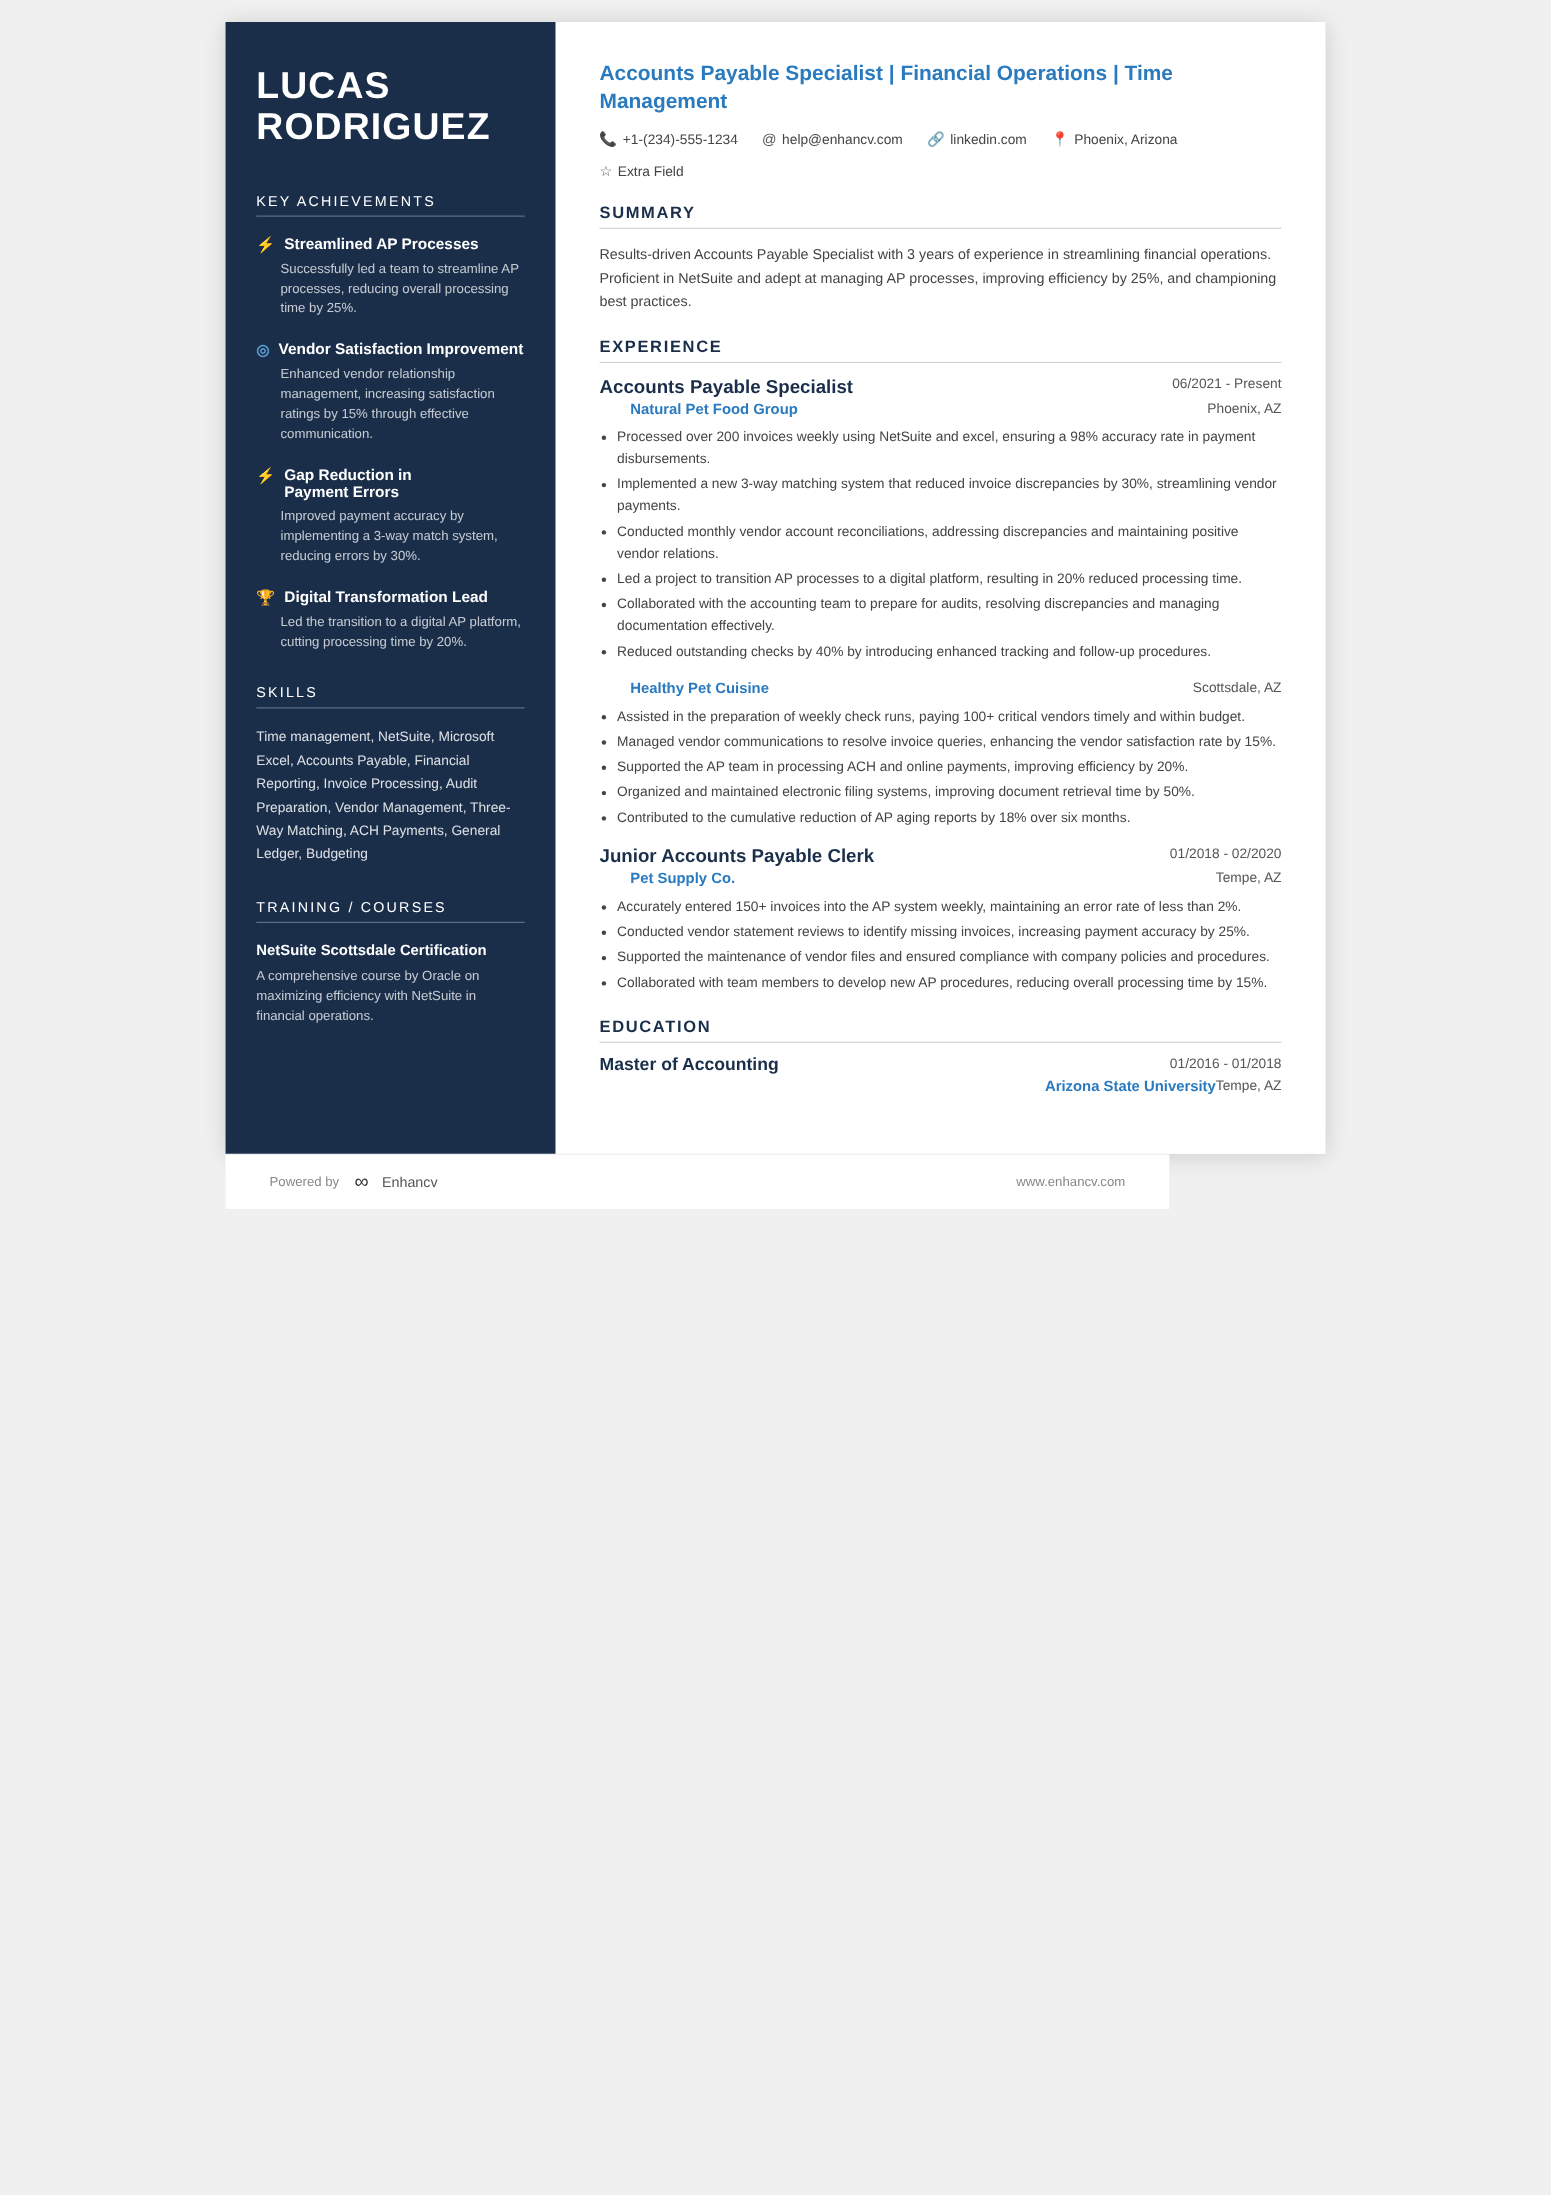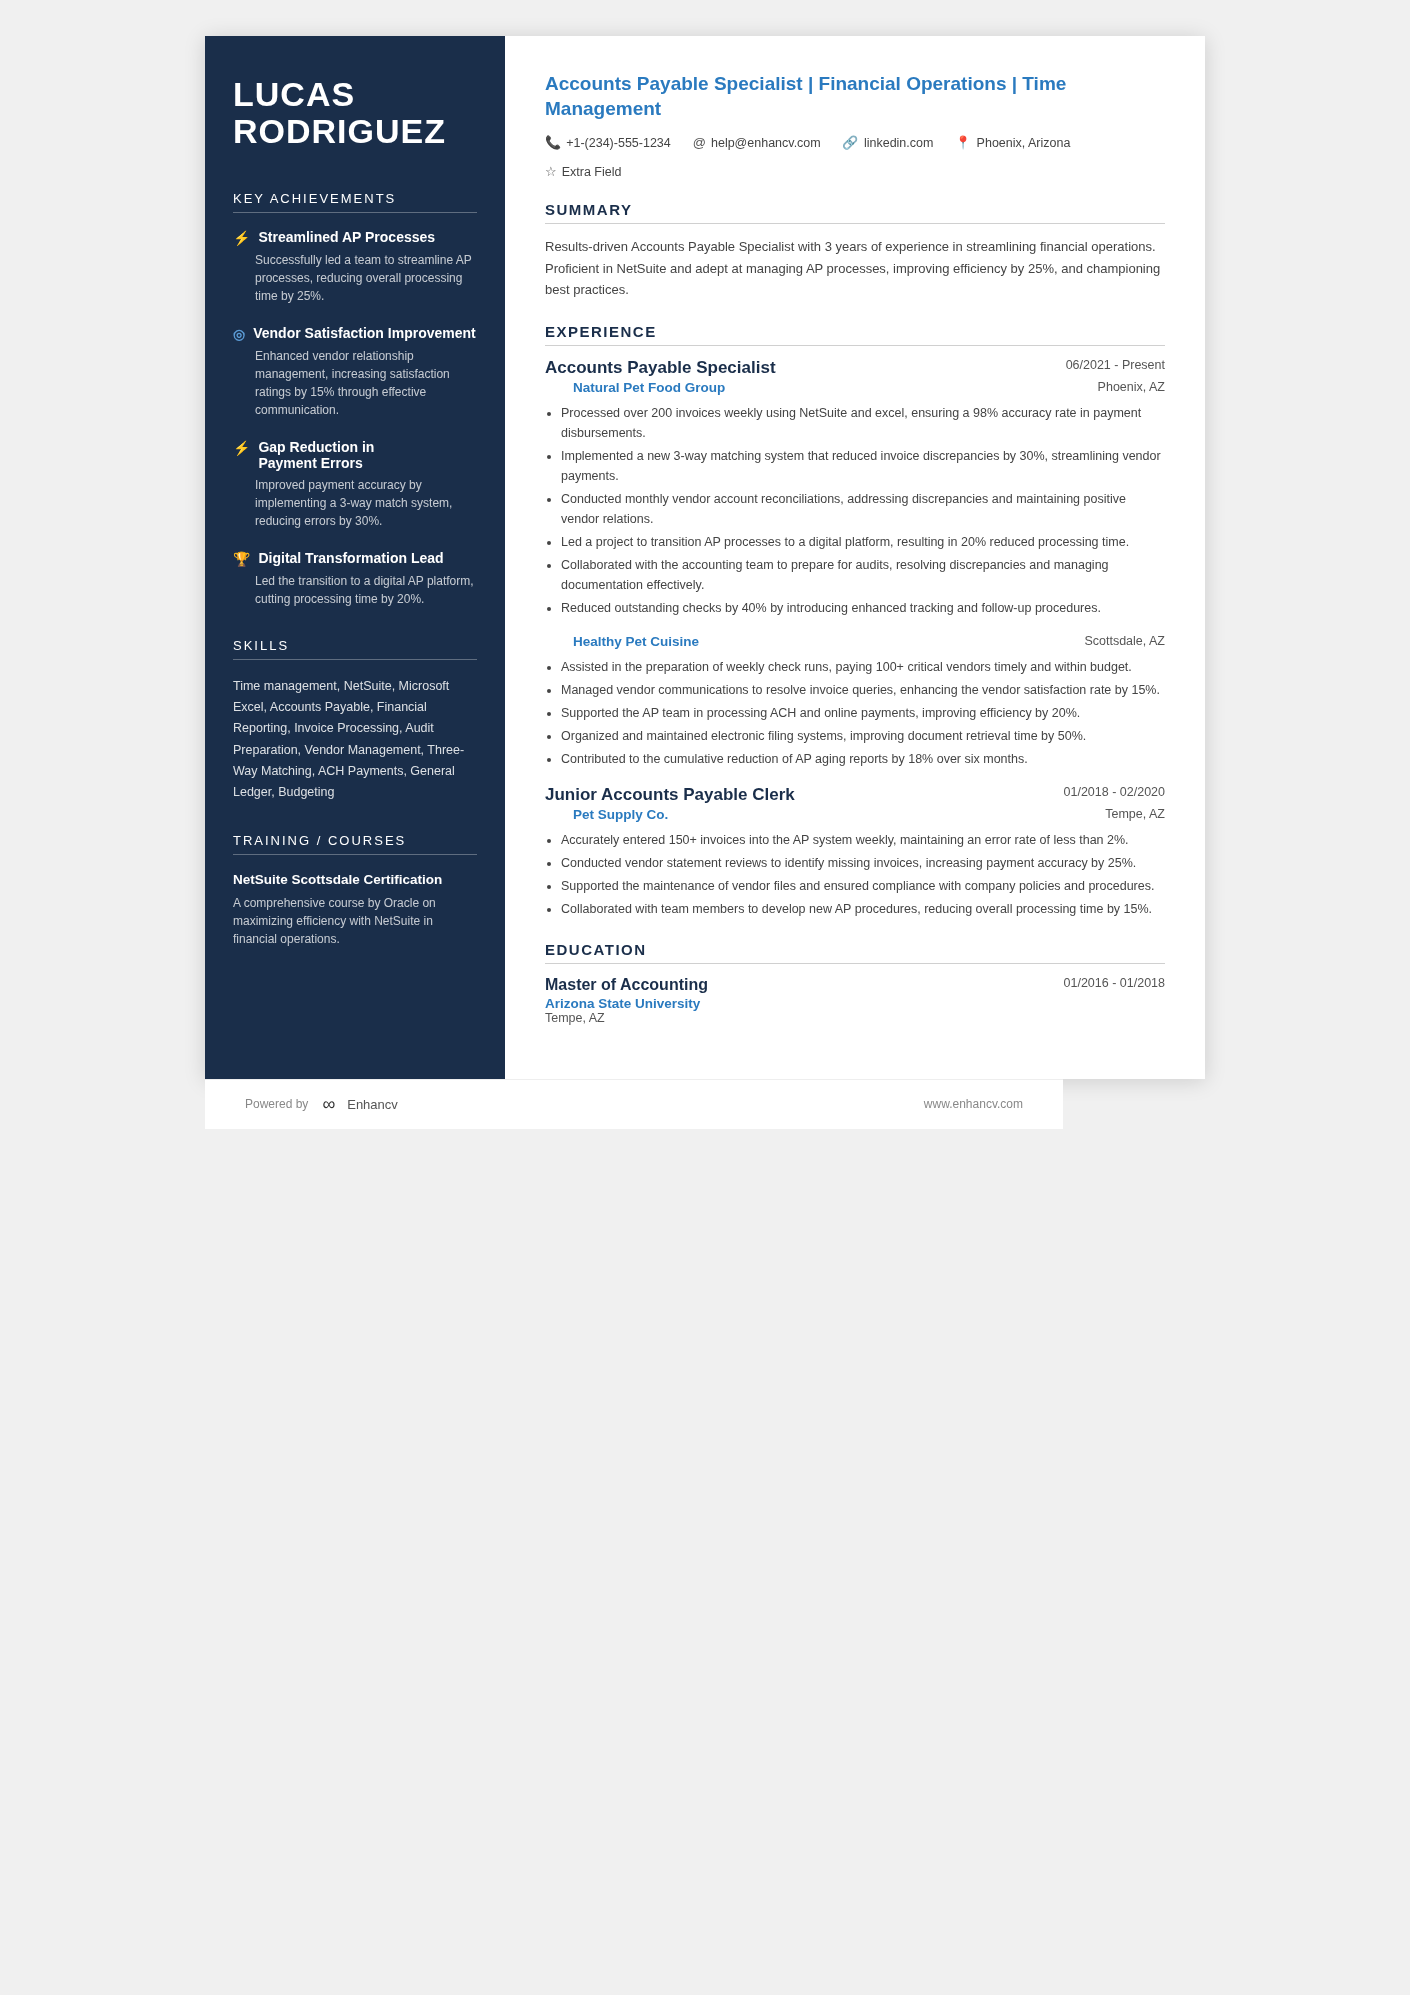--- a/index.html
+++ b/index.html
@@ -191,21 +191,20 @@
     }
     .edu-date {
       font-size: 12.5px;
       color: #555;
       white-space: nowrap;
     }
     .edu-subrow {
       display: flex;
       justify-content: flex-end;
       margin-bottom: 14px;
-      flex-direction: column;
     }
     .edu-school {
       font-size: 13.5px;
       font-weight: 600;
       color: #2a7abf;
     }
     .edu-location {
       font-size: 12.5px;
       color: #555;
     }
@@ -214,21 +213,20 @@
       align-items: center;
       gap: 8px;
     }
     .footer-brand {
       font-size: 13px;
       color: #555;
     }
     .resume-wrapper {
       display: flex;
       flex-direction: column;
-      margin-top: 16px;
     }
   </style>
 </head>
 <body>
 
 <div class="resume-wrapper">
   <div class="resume">
 
     <div class="sidebar">
       <div class="sidebar-name">

